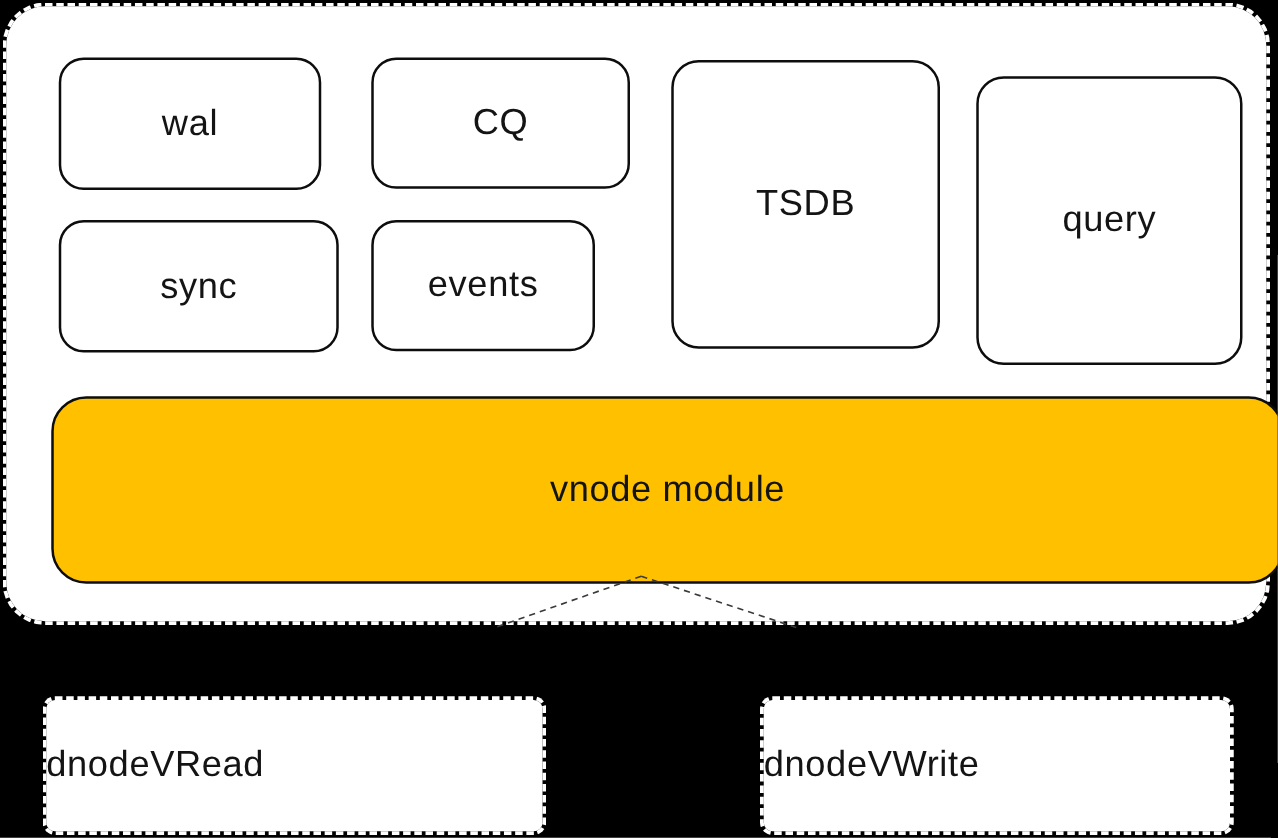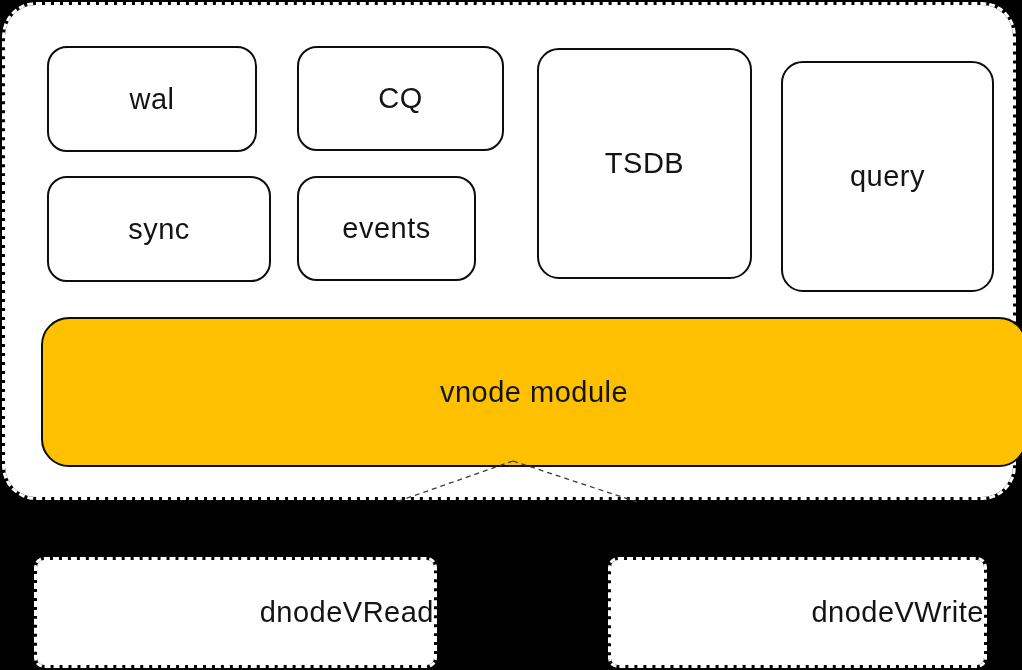--- a/index.html
+++ b/index.html
@@ -62,21 +62,21 @@
 
   .queue {
     position: absolute;
     background: var(--box-fill, #ffffff);
     background-clip: padding-box;
     border: 3px dashed var(--box-fill, #ffffff);
     border-radius: 10px;
     box-sizing: border-box;
     display: flex;
     align-items: center;
-    justify-content: flex-end;
+    justify-content: flex-start;
     color: var(--text, #141414);
     font-size: 29px;
     letter-spacing: 0.5px;
   }
   #box-dnodevread  { left: 34px;  top: 557px; width: 403px; height: 111px; }
   #box-dnodevwrite { left: 608px; top: 557px; width: 379px; height: 111px; }
 
   .connectors {
     position: absolute;
     left: 0;

